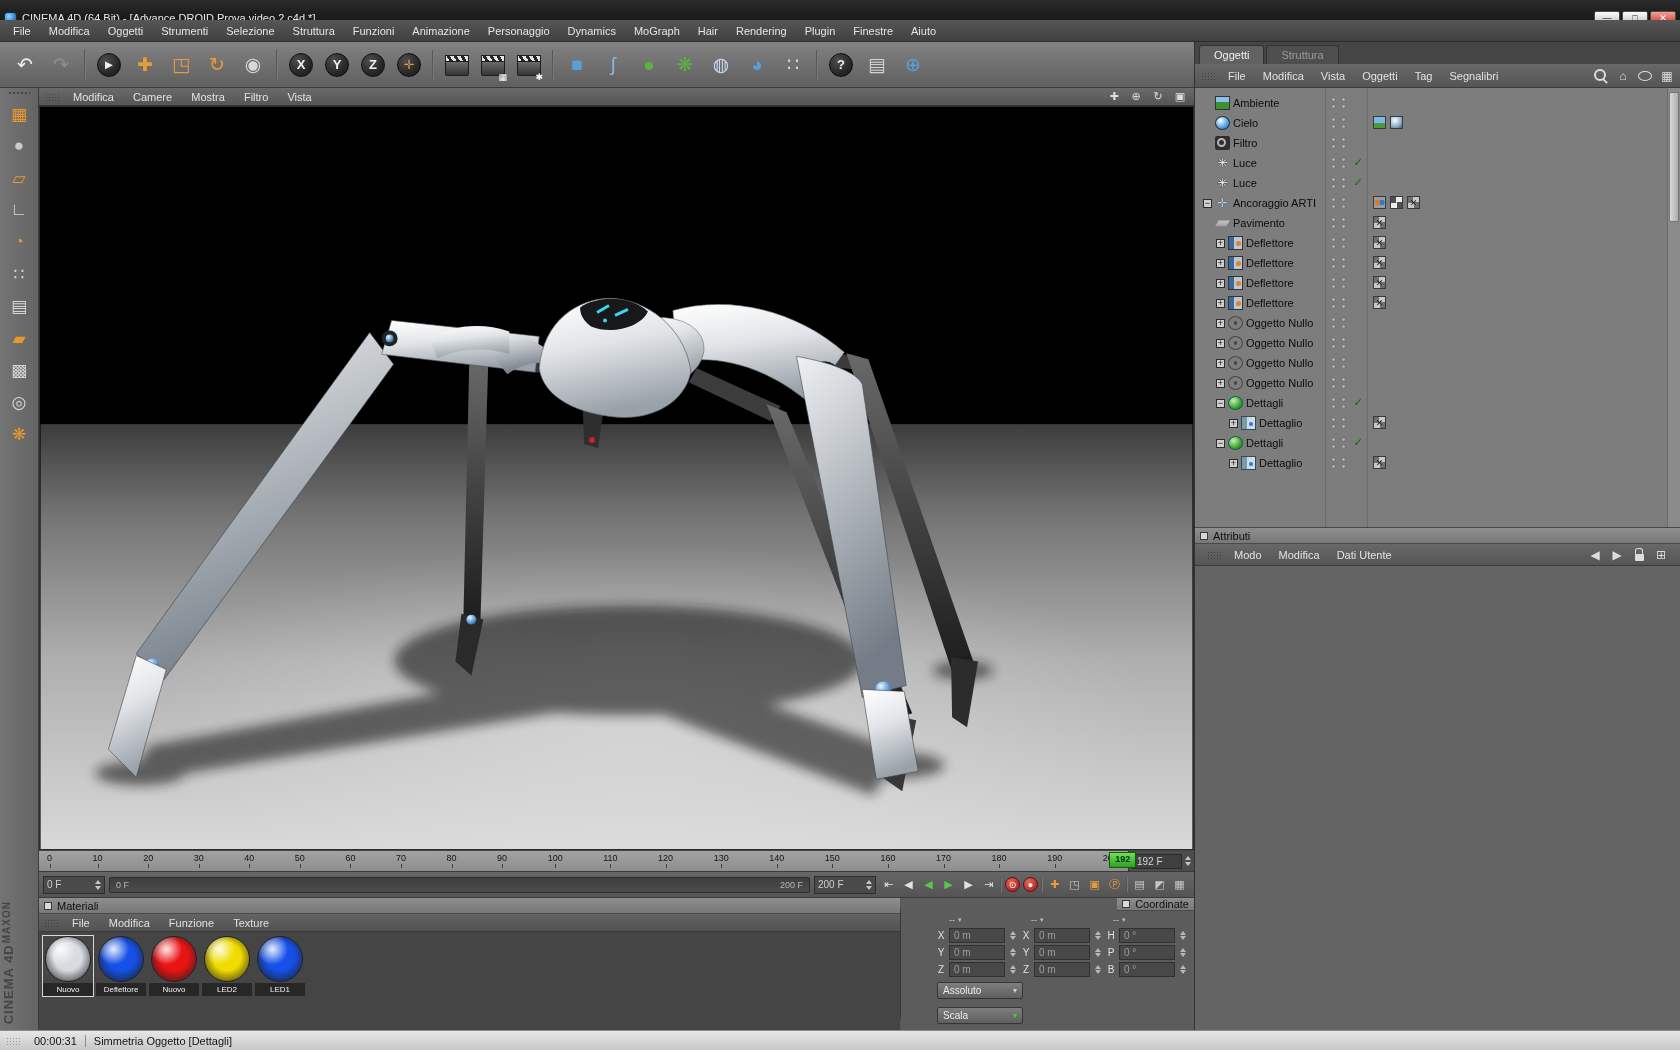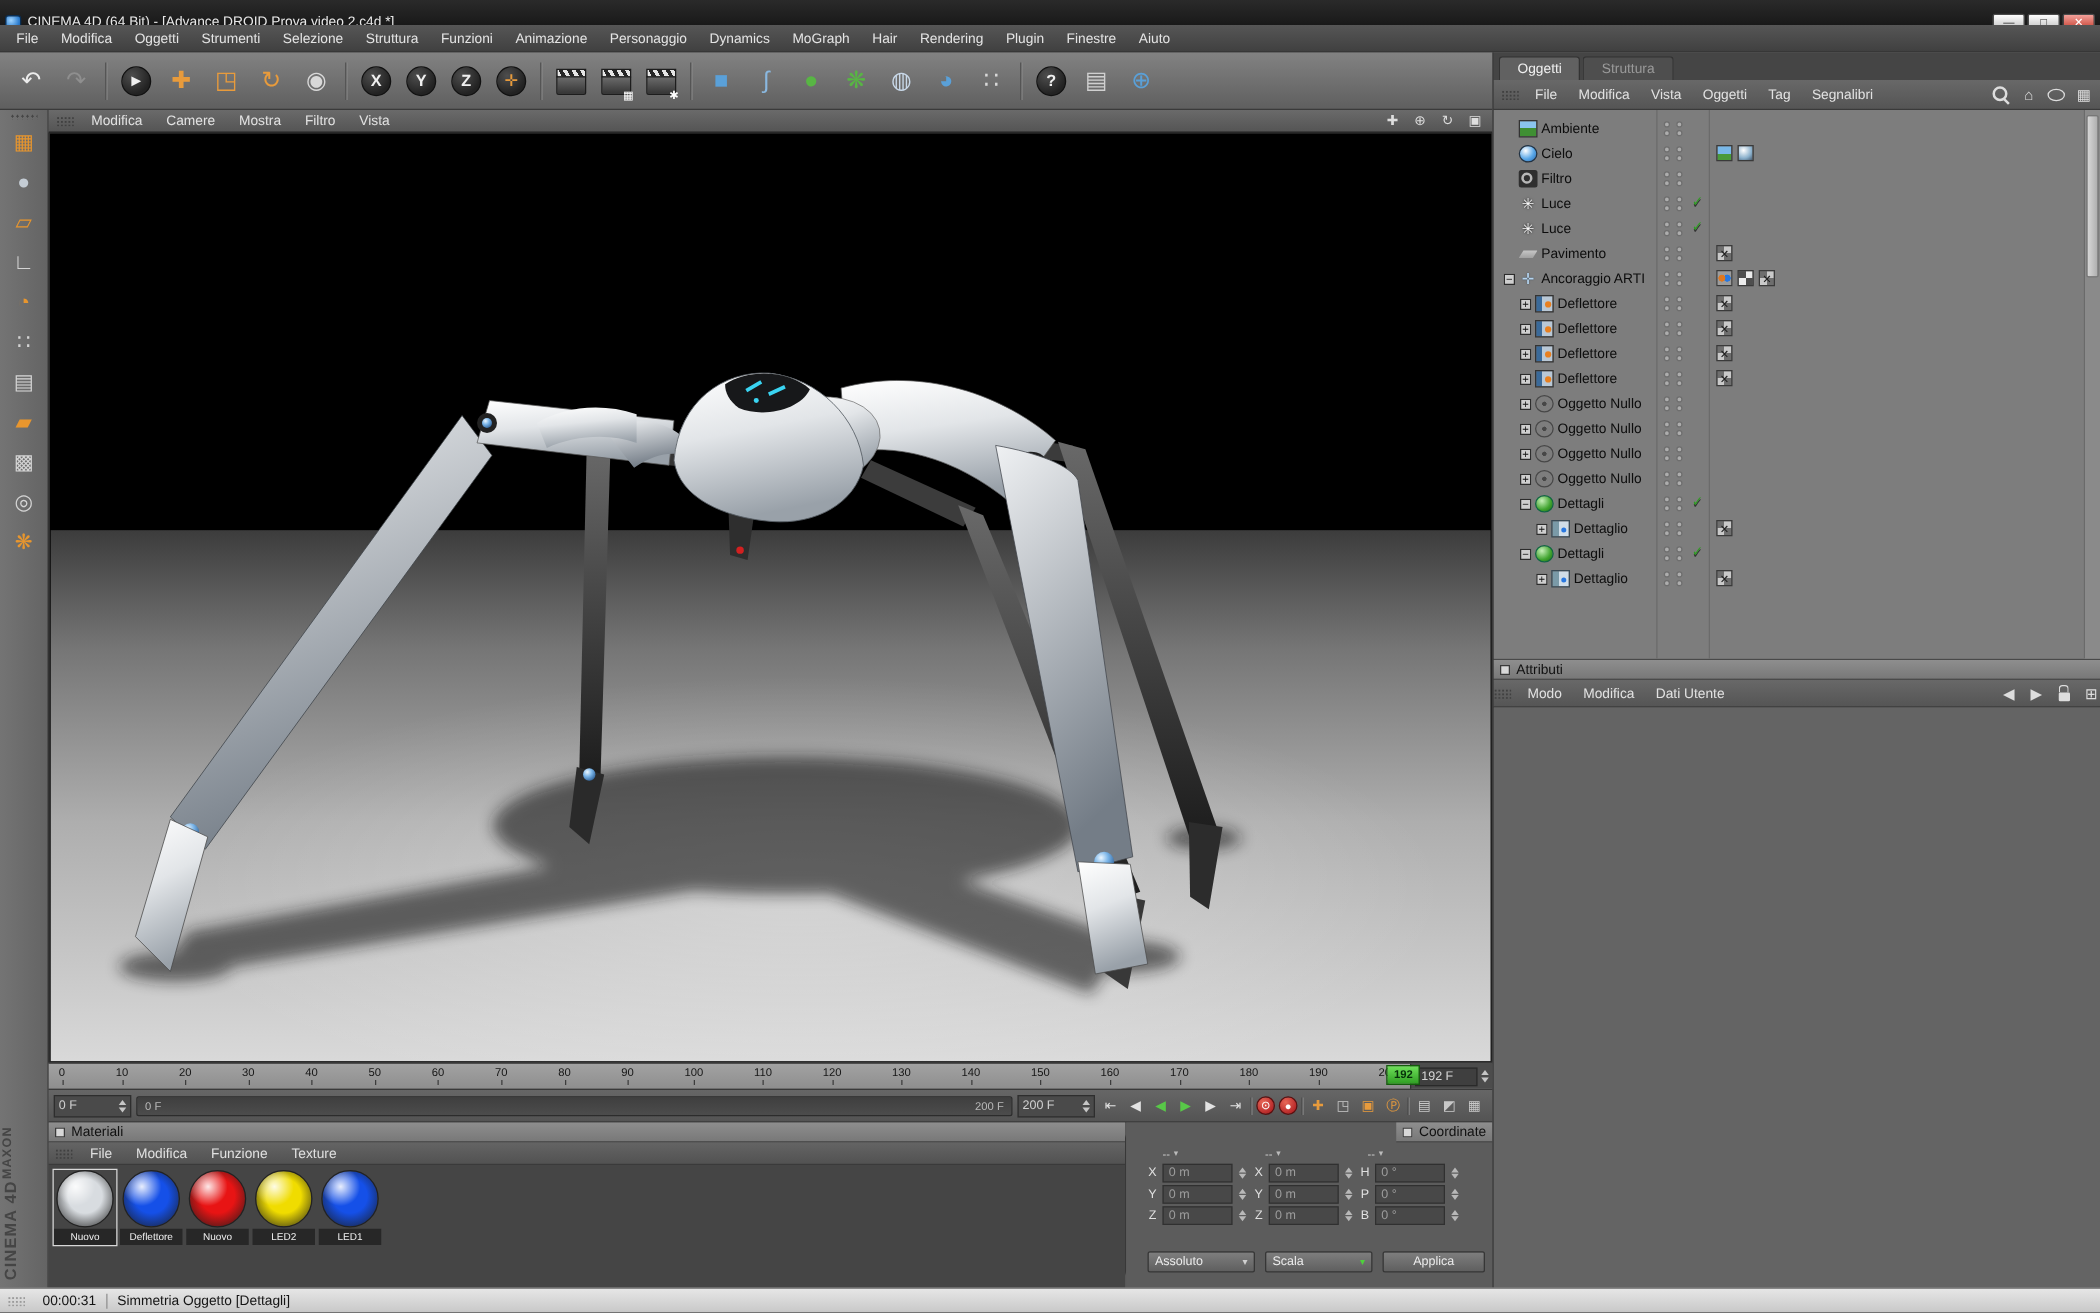--- a/index.html
+++ b/index.html
@@ -131,21 +131,21 @@
   .coord-head::after { content:"▾"; font-size:7px; color:#bbb; }
   .coord-grid { display:grid; grid-template-columns:12px 56px 11px 12px 56px 11px 12px 56px 11px;
     gap:2px 2px; align-items:center; }
   .cl { color:#e0e0e0; font-size:10px; text-align:center; }
   .cv { height:15px; background:#484848; border:1px solid #303030; color:#9c9c9c; font-size:10px;
     padding:1px 4px; overflow:hidden; }
   .cspin { display:flex; flex-direction:column; gap:1px; align-items:center; }
   .cspin i { width:0; height:0; border-left:3px solid transparent; border-right:3px solid transparent; }
   .cspin .up { border-bottom:4px solid #b8b8b8; }
   .cspin .down { border-top:4px solid #b8b8b8; }
-  .coord-actions { display:flex; gap:8px; margin-top:21px; padding-left:2px; }
+  .coord-actions { display:flex; gap:8px; margin-top:5px; padding-left:2px;flex-direction:column; }
   .dropdown { width:86px; height:17px; background:linear-gradient(#7e7e7e,#5f5f5f); border:1px solid #363636;
     border-radius:2px; color:#ececec; font-size:10px; display:flex; align-items:center; padding:0 5px; }
   .dropdown .arrow { margin-left:auto; font-size:8px; color:#d0d0d0; }
   .dropdown .arrow.green { color:#4ed13c; }
   .btn { width:82px; height:17px; background:linear-gradient(#7e7e7e,#5f5f5f); border:1px solid #363636;
     border-radius:2px; color:#ececec; font-size:10px; display:flex; align-items:center; justify-content:center; }
 
   
   .rpanel { position:absolute; left:1194px; top:42px; width:486px; height:988px; background:#5e5e5e;
     border-left:1px solid #333; display:flex; flex-direction:column; }
@@ -226,21 +226,21 @@
   .tag[data-tag="sphere-tag"] { background:radial-gradient(circle at 35% 30%, #fff, #8ab0cc 60%, #44566a); }
   .tree-scrollbar { position:absolute; right:0; top:0; bottom:0; width:13px; background:#8a8a8a;
     border-left:1px solid #6a6a6a; }
   .tree-thumb { position:absolute; left:1px; right:1px; top:4px; height:130px; background:linear-gradient(90deg,#d8d8d8,#aeaeae);
     border:1px solid #777; border-radius:2px; }
 
   .attr-hdr { height:17px; background:linear-gradient(#8e8e8e,#787878); border-top:1px solid #494949;
     border-bottom:1px solid #4a4a4a; display:flex; align-items:center; padding:0 5px; gap:5px;
     color:#101010; font-size:11px; }
   .attr-menu { height:22px; background:linear-gradient(#686868,#555); border-bottom:1px solid #3a3a3a;
-    display:flex; align-items:center; padding:0 0; }
+    display:flex; align-items:center; padding:0 12px; }
   .attr-menu .pm-item { color:#e2e2e2; padding:0 7px; font-size:11px; }
   .attr-empty { flex:1; background:#646464; }
 
   
   .statusbar { position:absolute; left:0; top:1030px; width:1680px; height:20px;
     background:linear-gradient(#e6e6e6,#c8c8c8); border-top:1px solid #8a8a8a;
     display:flex; align-items:center; padding:0 6px; gap:8px; color:#141414; }
   .sb-sep { width:1px; height:12px; background:#8e8e8e; }
   .statusbar .grip { background-image:radial-gradient(#9a9a9a 35%, transparent 40%); }
 </style>
@@ -1077,55 +1077,55 @@
             </span>
             <span class="checkcell"></span>
             <span class="tags">
               
               
               
             </span>
           </div>
 
           <div class="trow" style="--d: 0;">
+            <span class="exp" data-exp="open"></span>
+            <span class="oicon" data-oicon="anchor"></span>
+            <span class="olabel">Ancoraggio ARTI</span>
+            <span class="dots">
+              <i></i>
+              <i></i>
+            </span>
+            <span class="dots2">
+              <i></i>
+              <i></i>
+            </span>
+            <span class="checkcell"></span>
+            <span class="tags">
+              <span class="tag" data-tag="xpresso-tag"></span>
+              <span class="tag" data-tag="compositing-tag"></span>
+              <span class="tag" data-tag="texture-tag"></span>
+            </span>
+          </div>
+
+          <div class="trow" style="--d: 0;">
             <span class="exp" data-exp=""></span>
             <span class="oicon" data-oicon="floor"></span>
             <span class="olabel">Pavimento</span>
             <span class="dots">
               <i></i>
               <i></i>
             </span>
             <span class="dots2">
               <i></i>
               <i></i>
             </span>
             <span class="checkcell"></span>
             <span class="tags">
               <span class="tag" data-tag="texture-tag"></span>
 
-            </span>
-          </div>
-
-          <div class="trow" style="--d: 0;">
-            <span class="exp" data-exp="open"></span>
-            <span class="oicon" data-oicon="anchor"></span>
-            <span class="olabel">Ancoraggio ARTI</span>
-            <span class="dots">
-              <i></i>
-              <i></i>
-            </span>
-            <span class="dots2">
-              <i></i>
-              <i></i>
-            </span>
-            <span class="checkcell"></span>
-            <span class="tags">
-              <span class="tag" data-tag="xpresso-tag"></span>
-              <span class="tag" data-tag="compositing-tag"></span>
-              <span class="tag" data-tag="texture-tag"></span>
             </span>
           </div>
 
           <div class="trow" style="--d: 1;">
             <span class="exp" data-exp="closed"></span>
             <span class="oicon" data-oicon="deflector"></span>
             <span class="olabel">Deflettore</span>
             <span class="dots">
               <i></i>
               <i></i>

